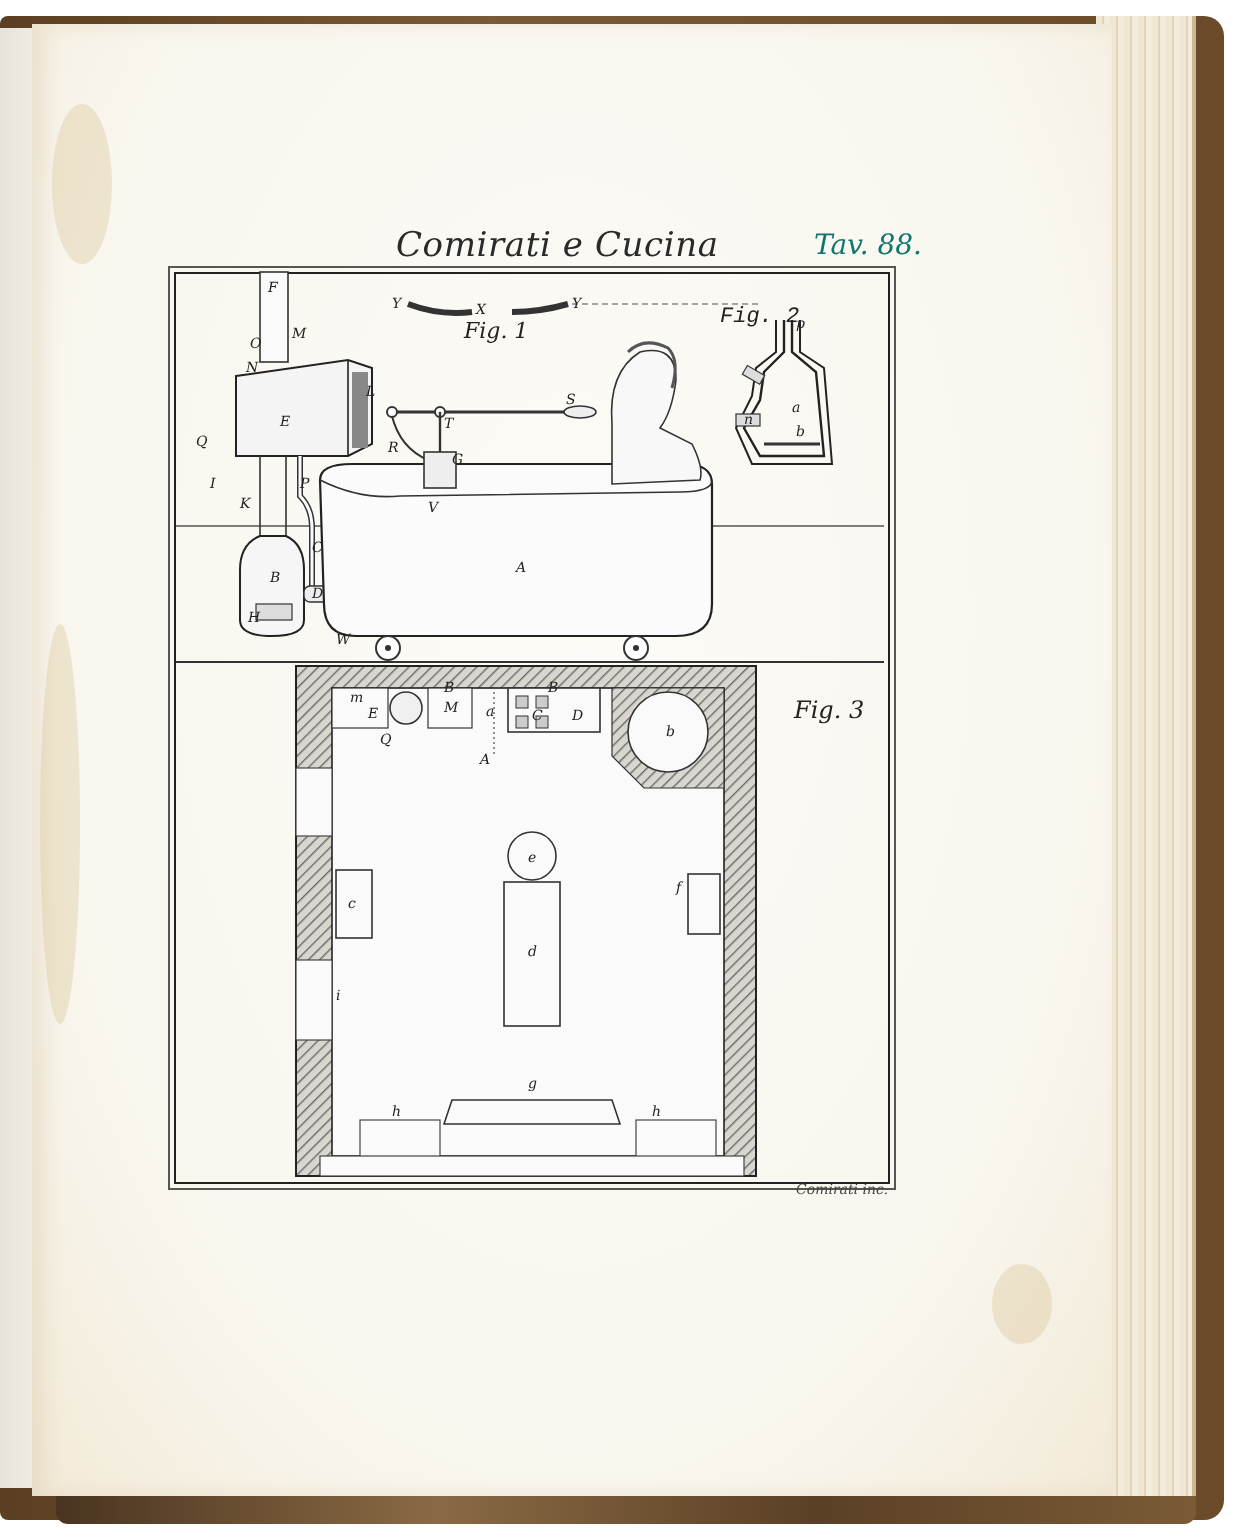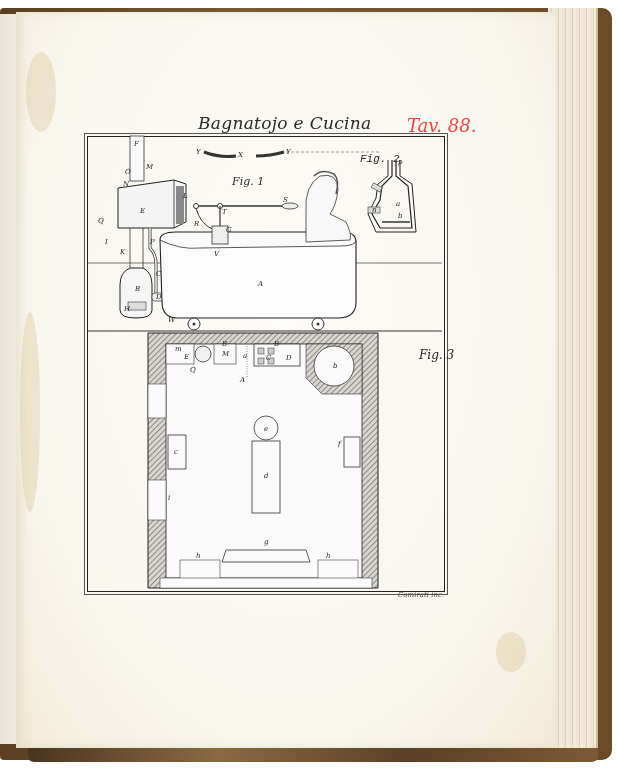--- a/index.html
+++ b/index.html
@@ -4,21 +4,21 @@
 <style>
   html,body{margin:0;padding:0;}
   body{width:617px;height:768px;position:relative;overflow:hidden;background:#ffffff;font-family:"Liberation Serif",serif;}
   .cover{position:absolute;left:0;top:8px;width:612px;height:752px;background:linear-gradient(90deg,#5a3f22,#7a5a34 40%,#6b4a2a);border-radius:4px 10px 10px 4px;}
   .cover-bottom{position:absolute;left:28px;top:748px;width:570px;height:14px;background:linear-gradient(90deg,#4a3420,#8a6a44,#5a4026,#7b5b36);border-radius:0 0 6px 6px;}
   .page-edges{position:absolute;left:548px;top:8px;width:48px;height:740px;background:repeating-linear-gradient(90deg,#efe6d4 0 3px,#e2d2b6 3px 4px,#f3ebdb 4px 7px);border-right:2px solid #cdb894;}
   .left-page{position:absolute;left:0;top:14px;width:18px;height:730px;background:linear-gradient(90deg,#e8e3d8,#f1ece2);border-right:1px solid #d8cfbd;}
   .page{position:absolute;left:16px;top:12px;width:540px;height:736px;background:radial-gradient(ellipse at 50% 40%,#fcfbf7 0%,#f9f6ee 70%,#f2ead8 100%);box-shadow:inset 6px 0 10px rgba(200,180,140,0.25);}
   .foxing{position:absolute;border-radius:50%;background:rgba(205,175,110,0.25);}
   .title{position:absolute;left:198px;top:113px;font-family:"DejaVu Serif",serif;font-style:italic;font-size:17px;color:#2a2a2a;letter-spacing:0.3px;}
-  .tav{position:absolute;left:407px;top:115px;font-family:"DejaVu Serif",serif;font-style:italic;font-size:18px;color:#ef4444;}
+  .tav{position:absolute;left:407px;top:115px;font-family:"DejaVu Serif",serif;font-style:italic;font-size:14px;color:#0f766e;}
   .plate-outer{position:absolute;left:84px;top:133px;width:362px;height:460px;border:1px solid #555;}
   .plate-inner{position:absolute;left:87px;top:136px;width:356px;height:454px;border:1.5px solid #222;}
   .signature{position:absolute;left:398px;top:591px;font-family:"DejaVu Serif",serif;font-style:italic;font-size:7px;color:#444;}
   .fig-label{position:absolute;font-family:"DejaVu Serif",serif;font-style:italic;color:#222;font-size:11px;}
   .lbl{position:absolute;font-family:"DejaVu Serif",serif;font-style:italic;font-size:7px;color:#222;}
   svg{position:absolute;left:0;top:0;}
 </style>
 </head>
 <body>
 
@@ -26,21 +26,21 @@
 <div class="cover-bottom"></div>
 <div class="page-edges"></div>
 <div class="left-page"></div>
 
 <div class="page">
   <div class="foxing" style="left:10px;top:40px;width:30px;height:80px;"></div>
   <div class="foxing" style="left:4px;top:300px;width:20px;height:200px;"></div>
   <div class="foxing" style="left:480px;top:620px;width:30px;height:40px;"></div>
 </div>
 
-<div class="title">Bagnatojo e Cucina</div>
+<div class="title">Comirati e Cucina</div>
 <div class="tav">Tav. 88.</div>
 
 <div class="plate-outer"></div>
 <div class="plate-inner"></div>
 
 <svg width="617" height="768">
   <defs>
     <pattern id="hatch" width="4" height="4" patternUnits="userSpaceOnUse" patternTransform="rotate(45)">
       <rect width="4" height="4" fill="#d9d6d0"></rect>
       <line x1="0" y1="0" x2="0" y2="4" stroke="#6a6a6a" stroke-width="1.4"></line>
@@ -119,23 +119,23 @@
   <path d="M306 344 L362 344 L362 394 L322 394 L306 378 Z" fill="url(#hatch)" stroke="#333" stroke-width="0.6"></path>
   <circle cx="334" cy="366" r="20" fill="#fafafa" stroke="#333" stroke-width="0.8"></circle>
 
   <circle cx="266" cy="428" r="12" fill="#fafafa" stroke="#333" stroke-width="0.8"></circle>
   <rect x="252" y="441" width="28" height="72" fill="#fafafa" stroke="#333" stroke-width="0.8"></rect>
 
   <rect x="168" y="435" width="18" height="34" fill="#fafafa" stroke="#333" stroke-width="0.8"></rect>
   <rect x="344" y="437" width="16" height="30" fill="#fafafa" stroke="#333" stroke-width="0.8"></rect>
 </svg>
 
-<span class="fig-label" style="left:232px;top:175px;">Fig. 1</span>
+<span class="fig-label" style="left:232px;top:159px;">Fig. 1</span>
 <span class="fig-label" style="left:360px;top:153px;font-family:Liberation Mono, monospace;">Fig. 2</span>
-<span class="fig-label" style="left:397px;top:348px;font-size:12px;margin-left:22px;">Fig. 3</span>
+<span class="fig-label" style="left:397px;top:348px;font-size:12px;">Fig. 3</span>
 
 <span class="lbl" style="left:134px;top:140px;">F</span>
 <span class="lbl" style="left:146px;top:163px;">M</span>
 <span class="lbl" style="left:125px;top:168px;">O</span>
 <span class="lbl" style="left:123px;top:180px;">N</span>
 <span class="lbl" style="left:140px;top:207px;">E</span>
 <span class="lbl" style="left:98px;top:217px;">Q</span>
 <span class="lbl" style="left:183px;top:192px;">L</span>
 <span class="lbl" style="left:120px;top:248px;">K</span>
 <span class="lbl" style="left:105px;top:238px;">I</span>

